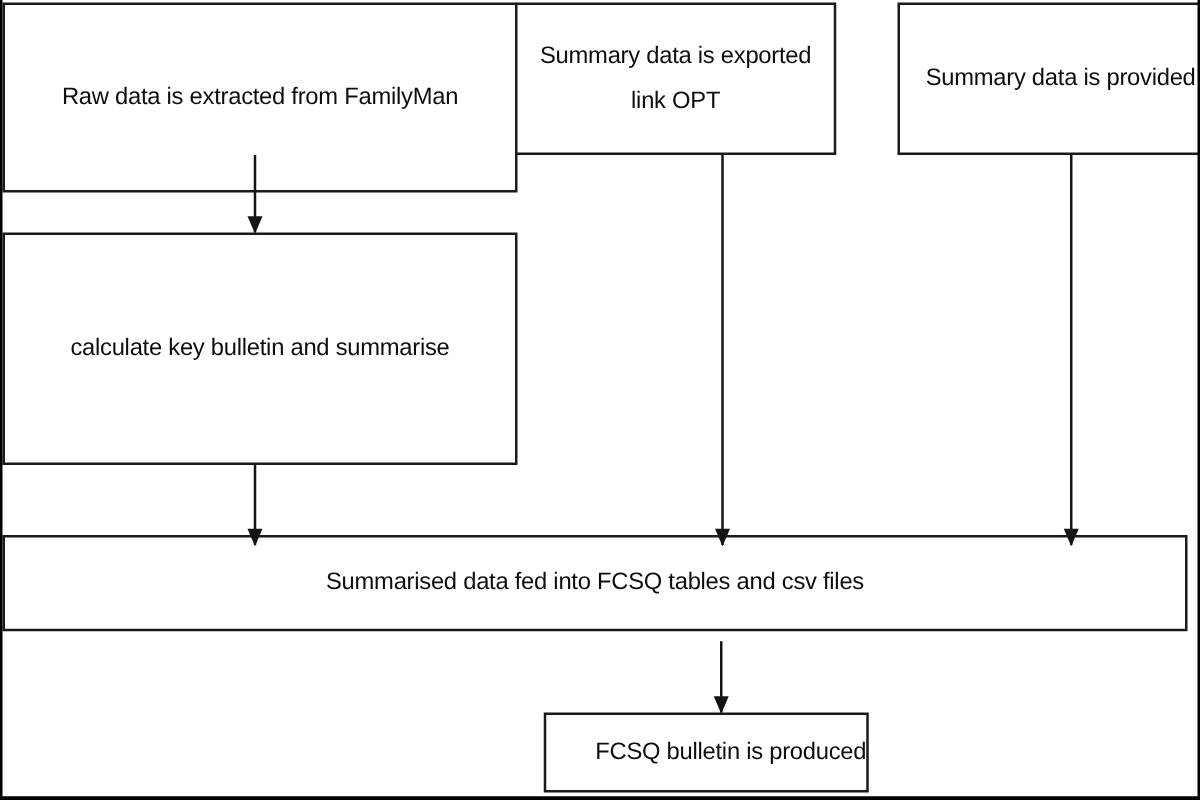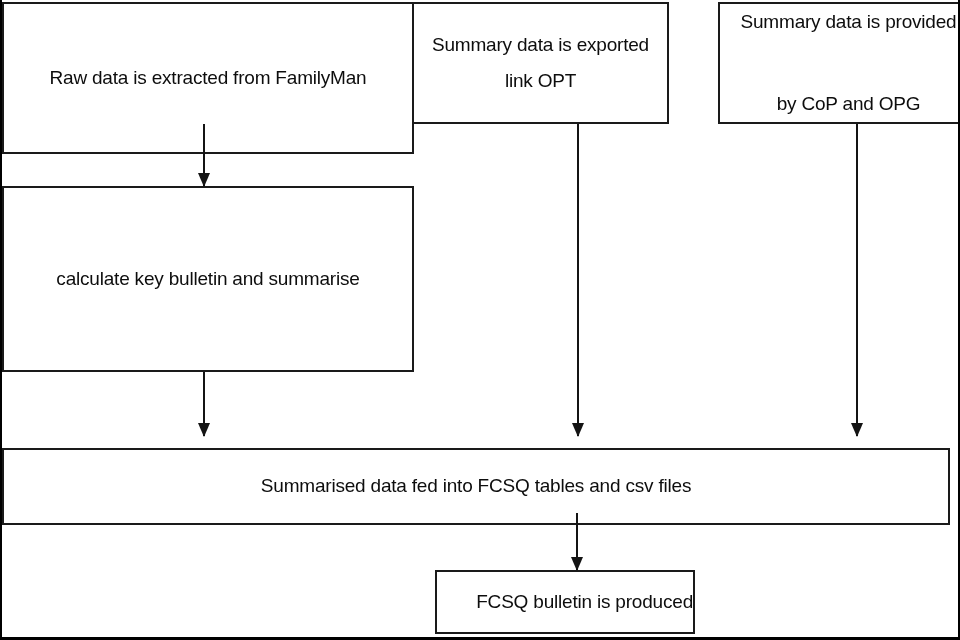--- a/index.html
+++ b/index.html
@@ -48,21 +48,21 @@
     letter-spacing: -0.2px;
   }
   .node .line {
     display: block;
     white-space: nowrap;
   }
   #node-raw-data     { left: 2px;   top: 2px;   width: 412px; height: 152px; font-size: 19px; }
   #node-opt-export   { left: 412px; top: 2px;   width: 257px; height: 122px; font-size: 19px; }
   #node-cop-opg      { left: 718px; top: 2px;   width: 261px; height: 122px; font-size: 19px; gap: 46px; }
   #node-analytical   { left: 2px;   top: 186px; width: 412px; height: 186px; font-size: 19px; }
-  #node-summarised   { left: 2px;   top: 448px; width: 948px; height: 77px;  font-size: 19px; }
+  #node-summarised   { left: 2px;   top: 428px; width: 948px; height: 77px;  font-size: 19px; }
   #node-bulletin     { left: 435px; top: 570px; width: 260px; height: 64px;  font-size: 19px; align-items: flex-end; }
 
   .arrow {
     position: absolute;
     width: 2px;
     background: #141414;
   }
   .arrow::after {
     content: "";
     position: absolute;
@@ -90,21 +90,20 @@
     <span class="line">Raw data is extracted from FamilyMan</span>
   </div>
 
   <div class="node" id="node-opt-export">
     <span class="line">Summary data is exported</span>
     <span class="line">link OPT</span>
   </div>
 
   <div class="node" id="node-cop-opg">
     <span class="line">Summary data is provided</span>
-    <span class="line">by CoP and OPG</span>
   </div>
 
   <div class="node" id="node-analytical">
     <span class="line">calculate key bulletin and summarise</span>
   </div>
 
   <div class="node" id="node-summarised">
     <span class="line">Summarised data fed into FCSQ tables and csv files</span>
   </div>
 

